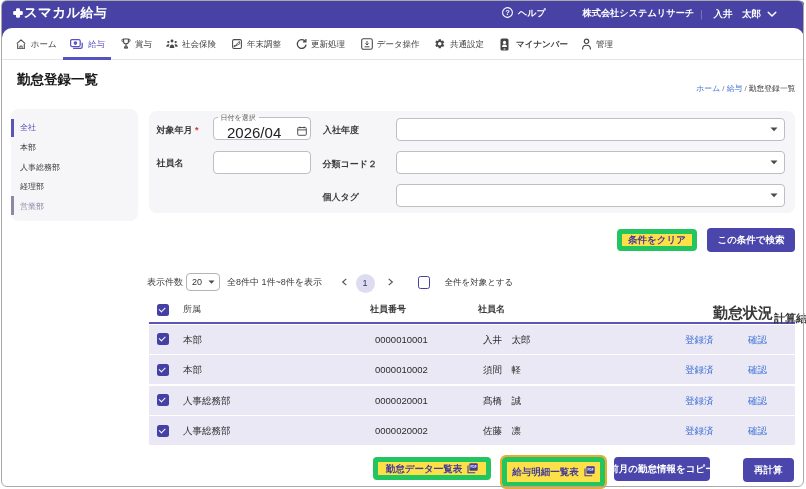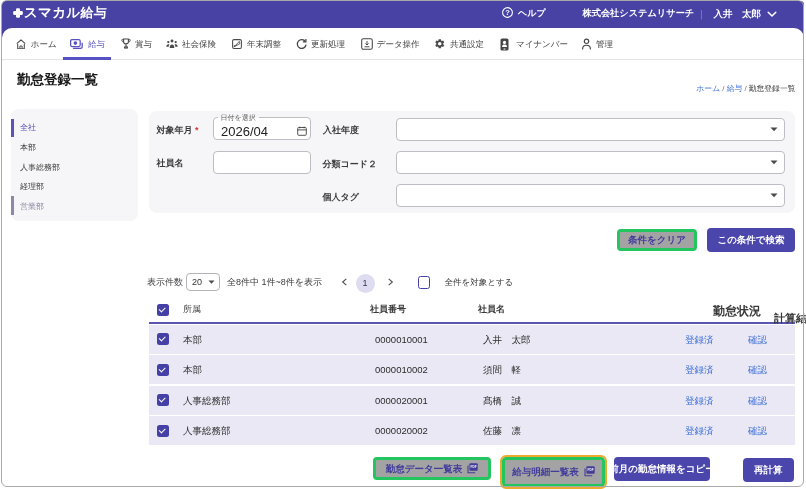--- a/index.html
+++ b/index.html
@@ -9,21 +9,21 @@
 .whitecard { position:absolute; left:1.5px; top:28px; width:802px; height:457.5px; background:#fff; border-radius:10px 10px 0 0; }
 .winborder { position:absolute; left:0.8px; top:0px; width:803px; height:486.5px; border:1.5px solid #a9a9a9; border-radius:6px; z-index:90; pointer-events:none; }
 .t { position:absolute; line-height:1; white-space:nowrap; }
 .nav-t { font-size:8.5px; color:#3f3f3f; }
 .card { position:absolute; background:#f6f6f8; border-radius:8px; }
 .box { position:absolute; background:#fff; border:1px solid #bdbdc3; border-radius:4px; }
 .flabel { font-size:9px; font-weight:bold; color:#3a3a3a; }
 .cb { position:absolute; width:12px; height:12px; border-radius:2.5px; background:#4540a5; }
 .cb::after { content:""; position:absolute; left:2.6px; top:3.2px; width:5.2px; height:2.6px; border-left:1.6px solid #fff; border-bottom:1.6px solid #fff; transform:rotate(-45deg); }
 .btn { position:absolute; display:flex; align-items:center; justify-content:center; border-radius:4px; font-weight:bold; white-space:nowrap; line-height:1; }
-.btn.outline { background:#a3a3a3; border:3px solid #22c55e; color:#413b9b; }
+.btn.outline { background:#fde047; border:5px solid #22c55e; color:#413b9b; }
 .btn.fill { background:#4b46ab; color:#fff; }
 .trow { position:absolute; left:149px; width:645.5px; height:29px; background:#e9e8f4; }
 .td { position:absolute; font-size:9.5px; color:#2b2b2b; line-height:1; white-space:nowrap; }
 .bluelink { color:#3c6fd6 !important; }
 svg { display:block; }
 </style>
 </head>
 <body>
 <div class="purplebg"></div>
 <div class="whitecard"></div>
@@ -93,21 +93,21 @@
 <svg class="abs" style="left:434px;top:38px;" width="11.5" height="11.5" viewBox="0 0 24 24">
     <path fill="#4a4a4a" d="M19.14 12.94c.04-.3.06-.61.06-.94 0-.32-.02-.64-.07-.94l2.03-1.58c.18-.14.23-.41.12-.61l-1.92-3.32c-.12-.22-.37-.29-.59-.22l-2.39.96c-.5-.38-1.03-.7-1.62-.94L14.4 2.81c-.04-.24-.24-.41-.48-.41h-3.84c-.24 0-.43.17-.47.41L9.25 5.35c-.59.24-1.13.57-1.62.94L5.24 5.33c-.22-.08-.47 0-.59.22L2.74 8.87c-.12.21-.08.47.12.61l2.03 1.58c-.05.3-.09.63-.09.94s.02.64.07.94l-2.03 1.58c-.18.14-.23.41-.12.61l1.92 3.32c.12.22.37.29.59.22l2.39-.96c.5.38 1.03.7 1.62.94l.36 2.54c.05.24.24.41.48.41h3.84c.24 0 .44-.17.47-.41l.36-2.54c.59-.24 1.13-.56 1.62-.94l2.39.96c.22.08.47 0 .59-.22l1.92-3.32c.12-.22.07-.47-.12-.61l-2.01-1.58zM12 15.6c-1.98 0-3.6-1.62-3.6-3.6s1.62-3.6 3.6-3.6 3.6 1.62 3.6 3.6-1.62 3.6-3.6 3.6z"></path>
   </svg>
 <div class="t nav-t" style="left:450px;top:39.8px;">共通設定</div>
 <svg class="abs" style="left:500px;top:37.5px;" width="9" height="13" viewBox="0 0 9 13">
     <rect x="0.5" y="0.5" width="8" height="12" rx="1.6" fill="#454545"></rect>
     <circle cx="4.5" cy="4.4" r="1.6" fill="#fff"></circle>
     <path d="M2 8.9 C2 7.2 3.2 6.6 4.5 6.6 C5.8 6.6 7 7.2 7 8.9 Z" fill="#fff"></path>
     <rect x="3.4" y="10.6" width="2.2" height="0.9" rx="0.4" fill="#fff"></rect>
   </svg>
-<div class="t nav-t" style="left:516px;top:39.8px;">マイナンバー</div>
+<div class="t nav-t" style="left:516px;top:39.8px;font-weight:bold;">マイナンバー</div>
 <svg class="abs" style="left:580.5px;top:38px;" width="11" height="12" viewBox="0 0 11 12">
     <circle cx="5.5" cy="3.3" r="2.2" fill="none" stroke="#454545" stroke-width="1.15"></circle>
     <path d="M1.6 11 C1.6 8.2 3.3 7.2 5.5 7.2 C7.7 7.2 9.4 8.2 9.4 11" fill="none" stroke="#454545" stroke-width="1.15" stroke-linecap="round"></path>
   </svg>
 <div class="t nav-t" style="left:596px;top:39.8px;">管理</div>
 
 <div class="t" style="left:17px;top:73px;font-size:13.5px;font-weight:bold;color:#191919;">勤怠登録一覧</div>
 <div class="t" style="right:10.5px;top:85px;font-size:7.8px;color:#3c6fd6;">ホーム<span style="color:#777;"> / </span>給与<span style="color:#777;"> / </span><span style="color:#333;">勤怠登録一覧</span></div>
 
 <div class="card" style="left:10.5px;top:109px;width:127.5px;height:111.5px;"></div>
@@ -117,21 +117,21 @@
 <div class="t" style="left:20px;top:163.5px;font-size:8px;color:#3a3a3a;">人事総務部</div>
 <div class="t" style="left:20px;top:183.2px;font-size:8px;color:#3a3a3a;">経理部</div>
 <div class="abs" style="left:10.5px;top:196px;width:3px;height:19px;background:#8c89a6;"></div>
 <div class="t" style="left:20px;top:202.9px;font-size:8px;color:#8a87a2;">営業部</div>
 
 <div class="card" style="left:149px;top:111px;width:646px;height:101.5px;"></div>
 <div class="t flabel" style="left:156.5px;top:125.5px;">対象年月 <span style="color:#cf3636;">*</span></div>
 <div class="box" style="left:213px;top:117px;width:98px;height:23px;"></div>
 <div class="abs" style="left:218px;top:116px;width:41px;height:2px;background:#f6f6f8;"></div>
 <div class="t" style="left:220.5px;top:113.5px;font-size:7px;color:#555;">日付を選択</div>
-<div class="t" style="left:221px;top:124.5px;font-size:13px;color:#222;">2026/04</div>
+<div class="t" style="left:227px;top:124.5px;font-size:15px;color:#222;">2026/04</div>
 <svg class="abs" style="left:296.5px;top:126px;" width="10" height="10" viewBox="0 0 10 10">
     <rect x="0.7" y="1.5" width="8.6" height="7.8" rx="1" fill="none" stroke="#4a4a4a" stroke-width="0.95"></rect>
     <path d="M0.7 3.9 H9.3 M2.9 0.6 V2.3 M7.1 0.6 V2.3" stroke="#4a4a4a" stroke-width="0.95"></path>
   </svg>
 <div class="t flabel" style="left:323px;top:125.5px;">入社年度</div>
 <div class="box" style="left:395.5px;top:118px;width:389px;height:23px;"></div>
 <div class="t flabel" style="left:156.5px;top:159px;">社員名</div>
 <div class="box" style="left:213px;top:151px;width:98px;height:23px;"></div>
 <div class="t flabel" style="left:322.5px;top:159.5px;">分類コード２</div>
 <div class="box" style="left:395.5px;top:151px;width:389px;height:23px;"></div>
@@ -166,21 +166,21 @@
     <path d="M1.7 0.9 L5.3 4 L1.7 7.1" fill="none" stroke="#555" stroke-width="1.2"></path>
   </svg>
 <div class="abs" style="left:417.5px;top:276px;width:12.5px;height:12.5px;border:1.7px solid #4540a5;border-radius:2.5px;background:#fff;"></div>
 <div class="t" style="left:444.5px;top:278px;font-size:8.5px;color:#3a3a3a;">全件を対象とする</div>
 
 <div class="abs" style="left:149px;top:322.3px;width:645.5px;height:1.4px;background:#5b55b5;"></div>
 <div class="cb" style="left:156.5px;top:303.5px;"></div>
 <div class="t" style="left:183px;top:305px;font-size:9px;font-weight:normal;color:#3a3a3a;">所属</div>
 <div class="t" style="left:370px;top:305px;font-size:9px;font-weight:bold;color:#3a3a3a;">社員番号</div>
 <div class="t" style="left:478px;top:305px;font-size:9px;font-weight:bold;color:#3a3a3a;">社員名</div>
-<div class="t" style="left:681px;top:305px;font-size:12px;font-weight:bold;color:#3a3a3a;padding-left:32px;">勤怠状況</div>
+<div class="t" style="left:681px;top:305px;font-size:15px;font-weight:bold;color:#3a3a3a;padding-left:32px;">勤怠状況</div>
 <div class="t" style="left:774px;top:305px;font-size:11px;font-weight:bold;color:#3a3a3a;margin-top:8px;">計算結果</div>
 
 <div class="trow" style="top:324.5px;">
   <div class="cb" style="left:7.5px;top:8.5px;"></div>
   <div class="td" style="left:34px;top:10px;">本部</div>
   <div class="td" style="left:226px;top:10px;">0000010001</div>
   <div class="td" style="left:334px;top:10px;">入井　太郎</div>
   <div class="td bluelink" style="left:536px;top:10px;">登録済</div>
   <div class="td bluelink" style="left:599px;top:10px;">確認</div>
 </div>

